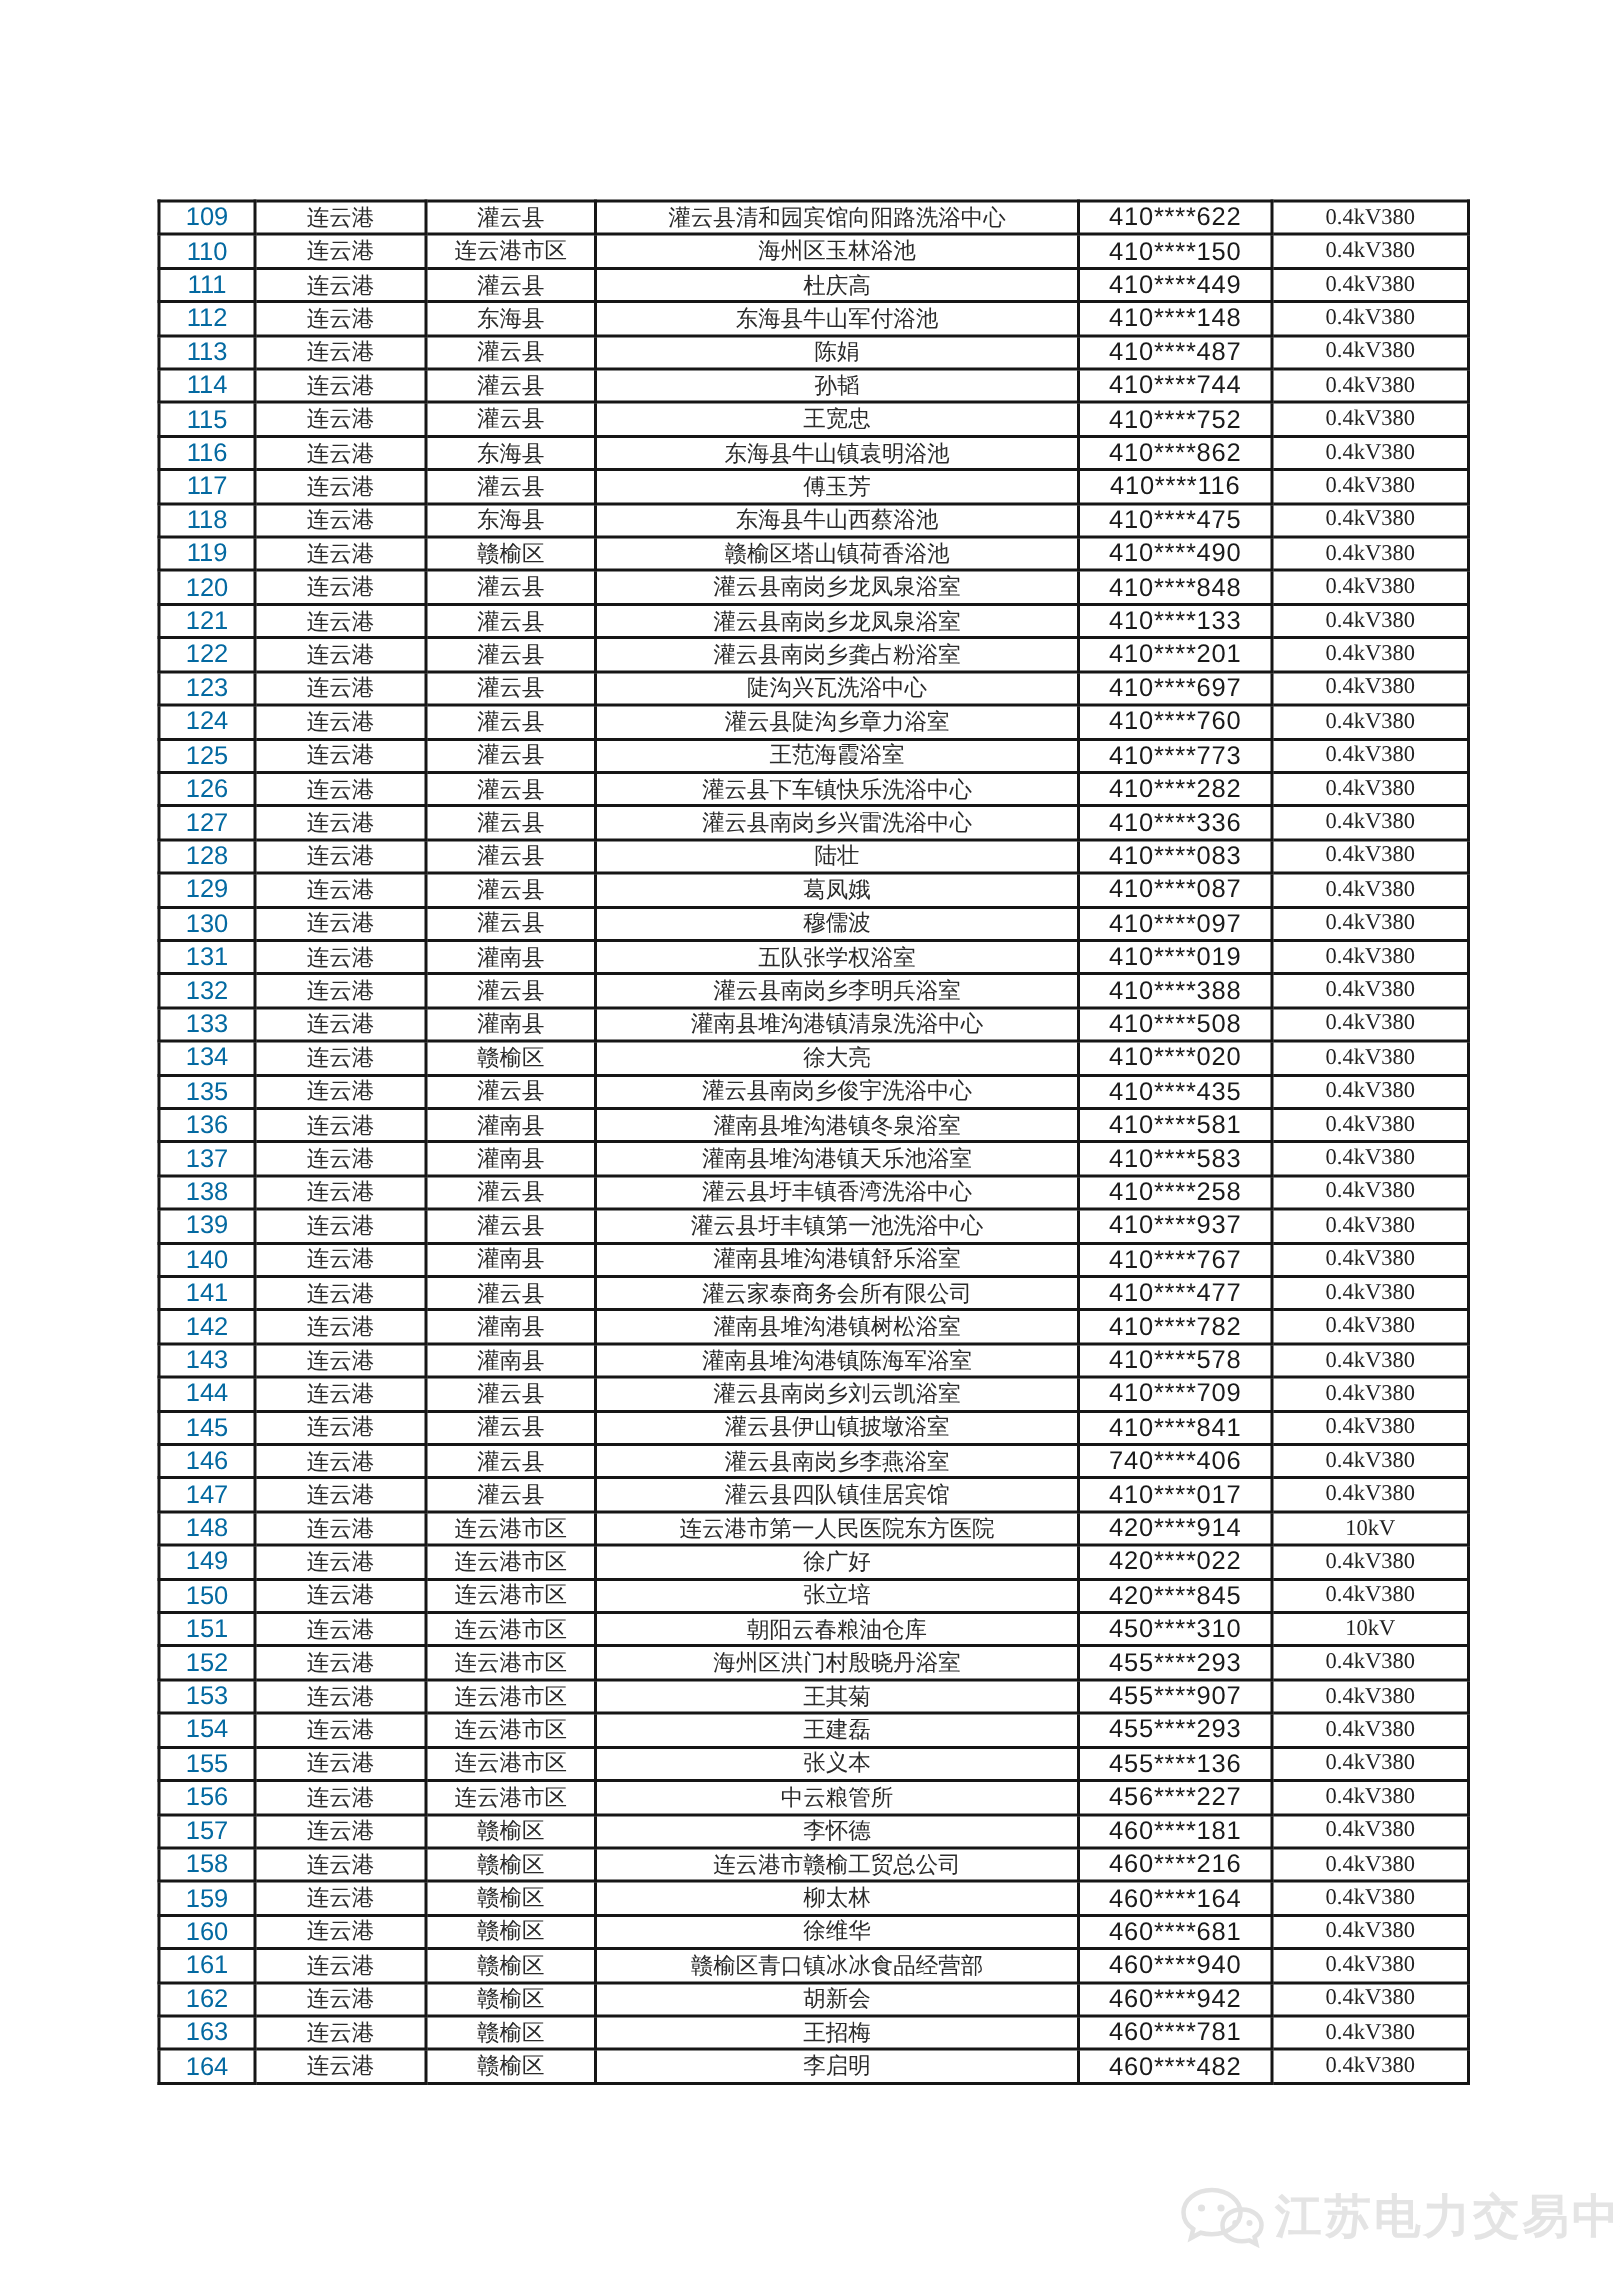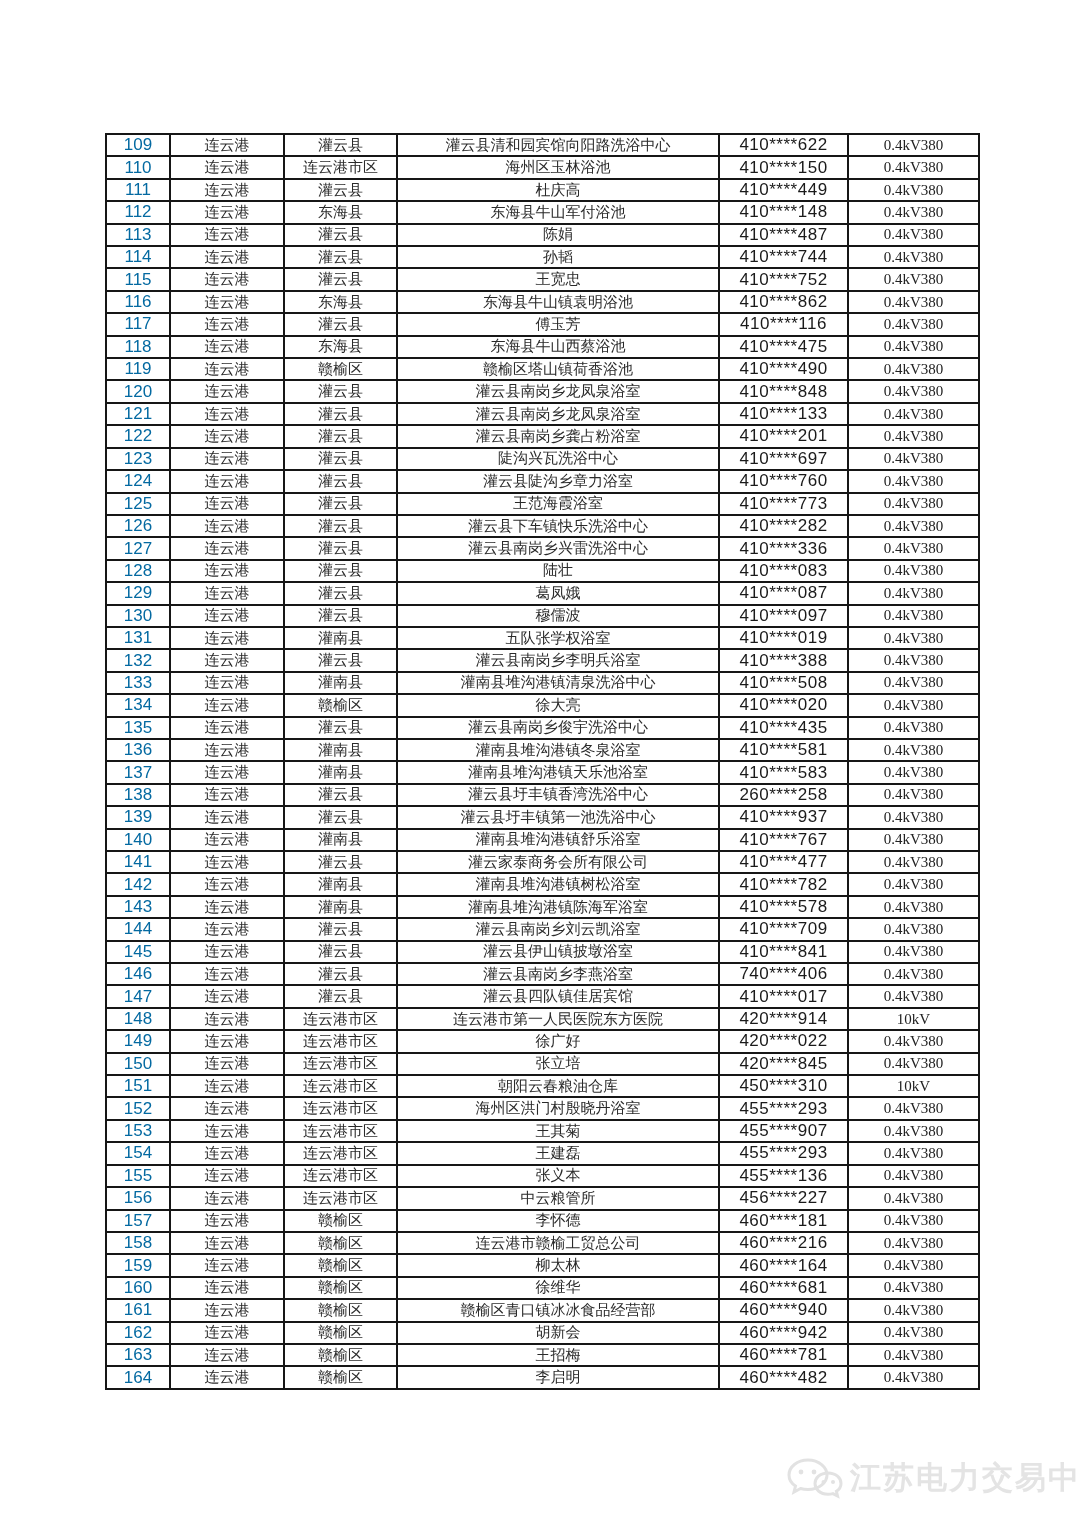--- a/index.html
+++ b/index.html
@@ -324,21 +324,21 @@
           <td class="district-cell">灌南县</td>
           <td class="customer-name-cell">灌南县堆沟港镇天乐池浴室</td>
           <td class="account-number-cell">410****583</td>
           <td class="voltage-level-cell">0.4kV380</td>
         </tr>
         <tr>
           <td class="row-number-cell">138</td>
           <td class="city-cell">连云港</td>
           <td class="district-cell">灌云县</td>
           <td class="customer-name-cell">灌云县圩丰镇香湾洗浴中心</td>
-          <td class="account-number-cell">260****258</td>
+          <td class="account-number-cell">410****258</td>
           <td class="voltage-level-cell">0.4kV380</td>
         </tr>
         <tr>
           <td class="row-number-cell">139</td>
           <td class="city-cell">连云港</td>
           <td class="district-cell">灌云县</td>
           <td class="customer-name-cell">灌云县圩丰镇第一池洗浴中心</td>
           <td class="account-number-cell">410****937</td>
           <td class="voltage-level-cell">0.4kV380</td>
         </tr>

